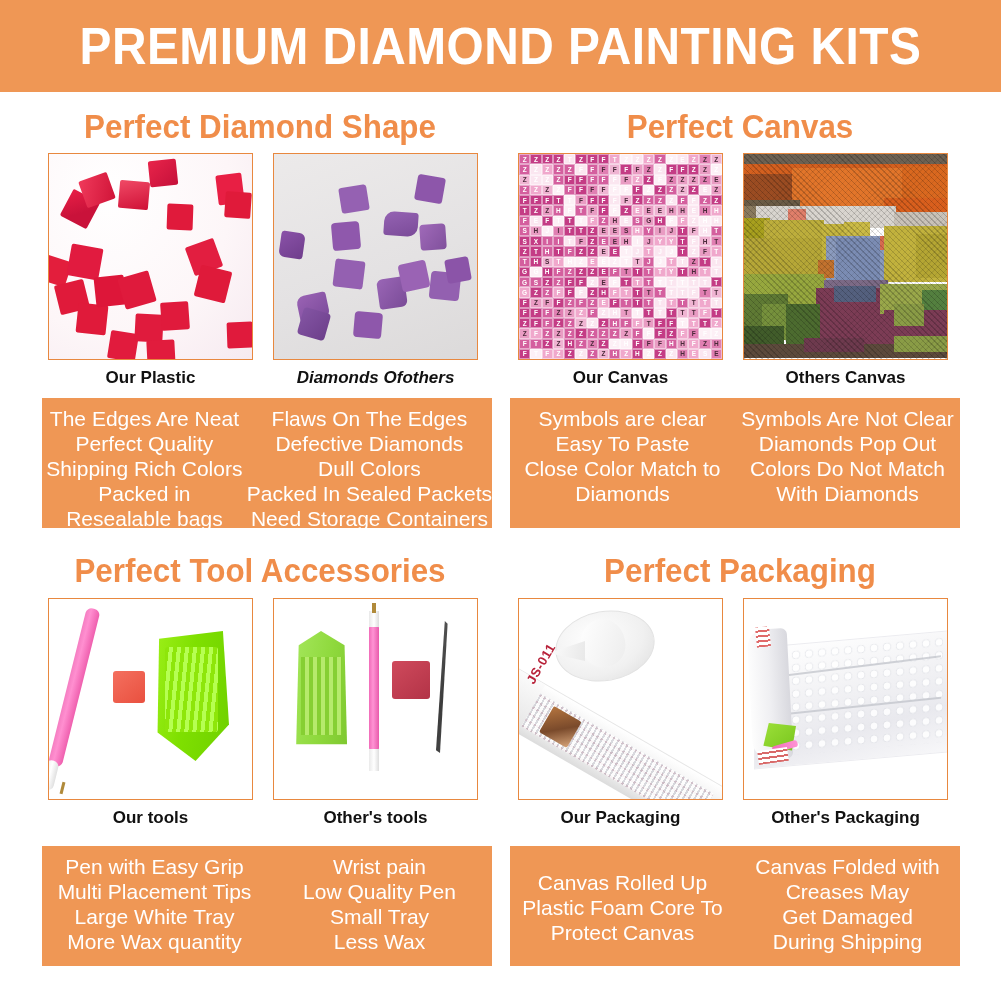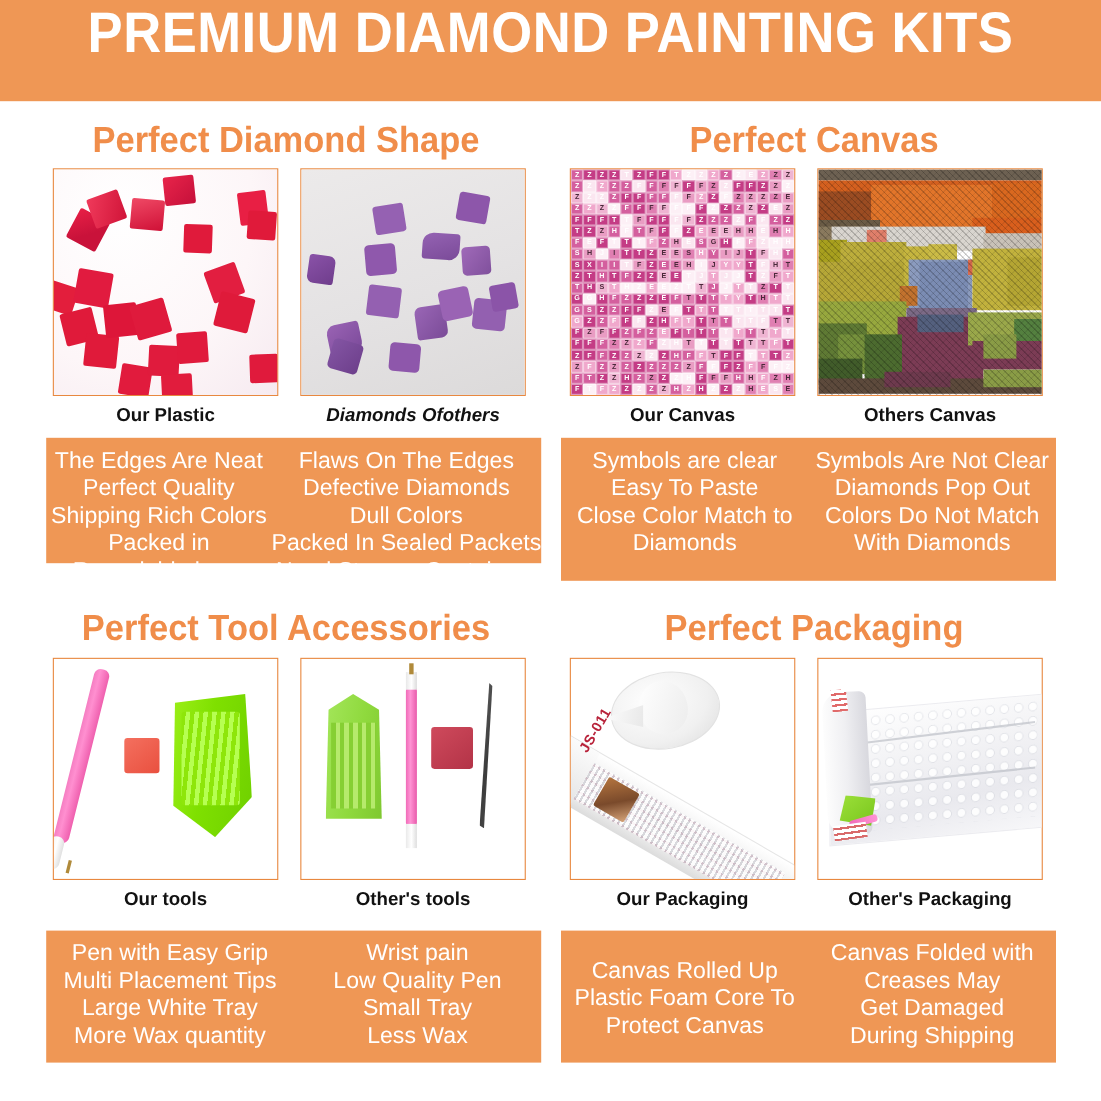--- a/index.html
+++ b/index.html
@@ -9,21 +9,21 @@
     font-family:"Liberation Sans", sans-serif;
     overflow:hidden;
     position:relative;
   }
   .page{position:relative;width:1001px;height:1001px;}
 
   
   .header{
     position:absolute;left:0;top:0;width:1001px;height:92px;
     background:#ef9755;
-    display:flex;align-items:flex-start;justify-content:center;
+    display:flex;align-items:center;justify-content:center;
   }
   .header-title{
     color:#ffffff;
     font-size:52px;
     font-weight:bold;
     letter-spacing:0.5px;
     transform:scaleX(0.92);
     white-space:nowrap;
     font-family:"Liberation Sans", sans-serif;
   }
@@ -580,21 +580,21 @@
       <div class="bc-cell" style="left:150px;top:182px;width:55px;height:16px;background:#8a9c46;"></div>
       <div class="bc-tex"></div>
     </div>
   </div>
 
   <div class="caption" style="left:48px;top:368px;width:205px;">Our Plastic</div>
   <div class="caption" style="left:273px;top:368px;width:205px;font-style:italic;">Diamonds Ofothers</div>
   <div class="caption" style="left:518px;top:368px;width:205px;">Our Canvas</div>
   <div class="caption" style="left:743px;top:368px;width:205px;">Others Canvas</div>
 
-  <div class="textblock" style="left:42px;top:398px;width:450px;height:114px;">
+  <div class="textblock" style="left:42px;top:398px;width:450px;height:130px;">
     <div class="tb-col center-al">
       <div class="tb-line">The Edges Are Neat</div>
       <div class="tb-line">Perfect Quality</div>
       <div class="tb-line">Shipping Rich Colors</div>
       <div class="tb-line">Packed in</div>
       <div class="tb-line">Resealable bags</div>
     </div>
     <div class="tb-col center-al">
       <div class="tb-line">Flaws On The Edges</div>
       <div class="tb-line">Defective Diamonds</div>

